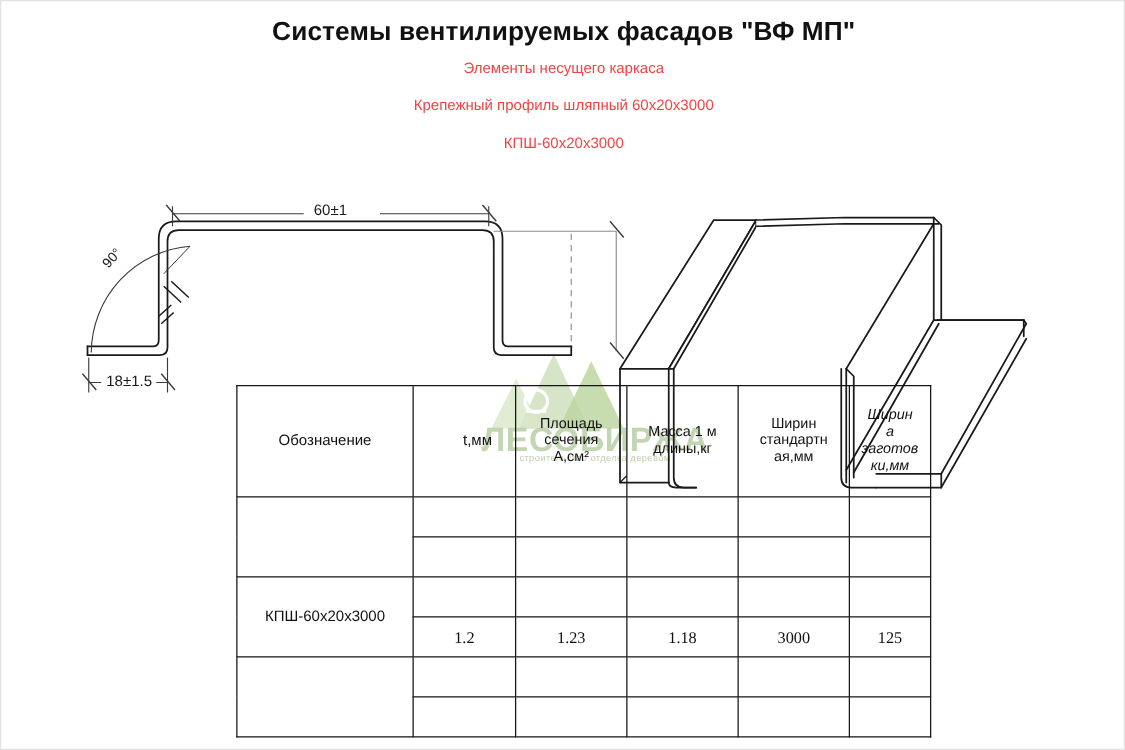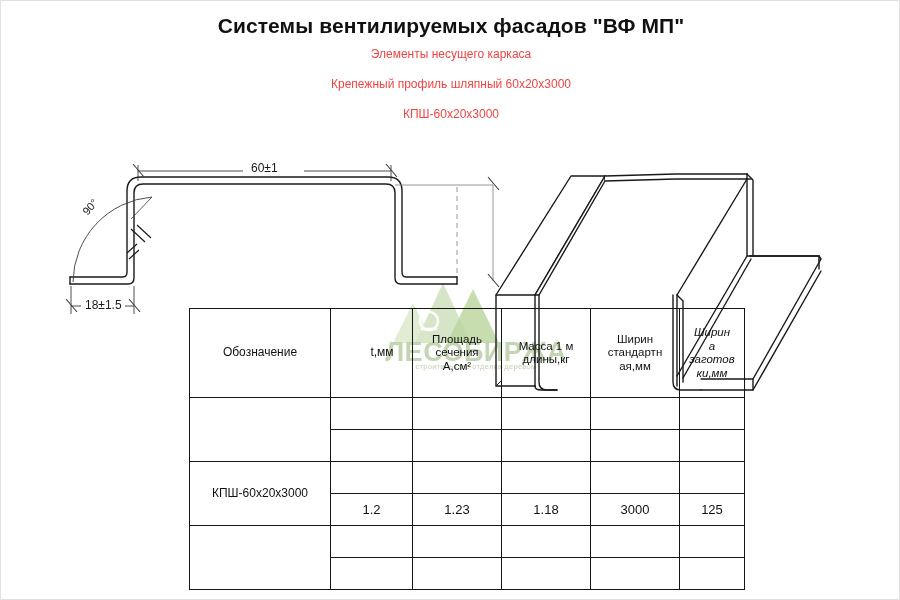--- a/index.html
+++ b/index.html
@@ -136,21 +136,21 @@
   .spec-table th.h-area  { width: 84px; }
   .spec-table th.h-mass  { width: 84px; }
   .spec-table th.h-len   { width: 84px; }
   .spec-table th.h-blank { width: 60px; font-style: italic; }
   .spec-table thead th { height: 88px; }
   .spec-table tbody td { height: 31px; }
   .spec-table td.desig-cell {
     font-size: 12px;
     white-space: nowrap;
   }
-  .spec-table td.val { font-size: 13px; }
+  .spec-table td.val { font-size: 13px; font-family: Liberation Serif, serif; }
 </style>
 </head>
 <body>
 
 <div id="page">
 
   <div class="titles">
     <div class="title-main">Системы вентилируемых фасадов "ВФ МП"</div>
     <div class="title-sub">Элементы несущего каркаса</div>
     <div class="title-sub">Крепежный профиль шляпный 60х20х3000</div>

